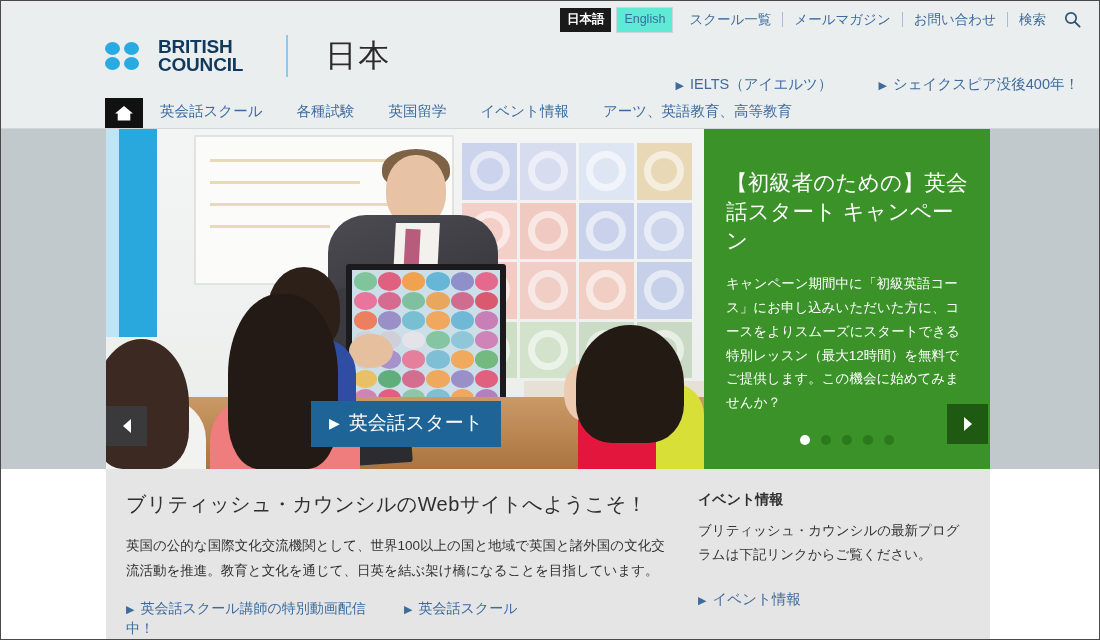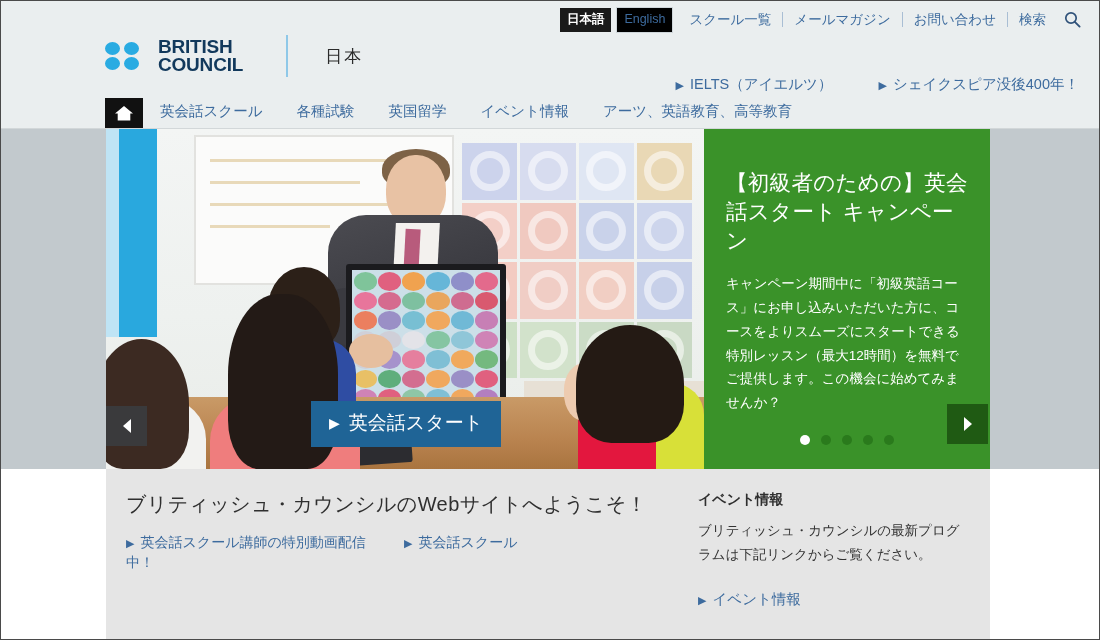--- a/index.html
+++ b/index.html
@@ -32,21 +32,21 @@
   }
   .lang-btn {
     font-size: 12.5px;
     line-height: 1;
     padding: 5px 7px 6px;
     margin-right: 5px;
     cursor: pointer;
     white-space: nowrap;
   }
   .lang-btn.active { background: #1a1a1a; color: #ffffff; font-weight: 600; }
-  .lang-btn.inactive { background: #000000; color: #3d6b9e; border: 1px solid #cfd6da; }
+  .lang-btn.inactive { background: #5eead4; color: #3d6b9e; border: 1px solid #cfd6da; }
   .util-link {
     color: #3d6b9e;
     text-decoration: none;
     padding: 0 11px;
     font-size: 13.5px;
     white-space: nowrap;
     cursor: pointer;
   }
   .util-sep { width: 1px; height: 15px; background: #a9bed4; }
   .search-icon-wrap {
@@ -74,21 +74,21 @@
     font-size: 19px;
     line-height: 0.94;
     letter-spacing: -0.2px;
     font-family: "Liberation Sans", sans-serif;
   }
   .logo-divider {
     width: 2px; height: 42px; background: #8fc8e8;
     margin: 0 26px 0 32px;
   }
   .logo-country {
-    font-size: 17px; color: #2b2b2b; letter-spacing: 2px;
+    font-size: 31px; color: #2b2b2b; letter-spacing: 2px;
   }
 
   .promo-row {
     position: absolute;
     right: 20px; top: 50px;
     display: flex; align-items: center; gap: 46px;
     font-size: 14.5px;
   }
   .promo-link { color: #3d6b9e; text-decoration: none; cursor: pointer; white-space: nowrap; margin-top: 24px; }
   .tri { color: #3d6b9e; font-size: 11px; margin-right: 6px; display:inline-block; }
@@ -428,20 +428,21 @@
       <svg width="14" height="16" viewBox="0 0 14 16">
           <path d="M3 1 L11 8 L3 15 Z" fill="#ffffff"></path>
         </svg>
     </div>
   </div>
 
   <div class="content-wrap">
     <div class="content">
       <div class="col-left">
         <div class="welcome-title">ブリティッシュ・カウンシルのWebサイトへようこそ！</div>
+        <div class="welcome-body">英国の公的な国際文化交流機関として、世界100以上の国と地域で英国と諸外国の文化交流活動を推進。教育と文化を通じて、日英を結ぶ架け橋になることを目指しています。</div>
         <div class="link-row">
           <a class="ftlink wrap"><span class="tri">▶</span><span>英会話スクール講師の特別動画配信中！</span></a>
           <a class="ftlink"><span class="tri">▶</span><span>英会話スクール</span></a>
         </div>
       </div>
       <div class="col-right">
         <div class="side-h">イベント情報</div>
         <div class="side-body">ブリティッシュ・カウンシルの最新プログラムは下記リンクからご覧ください。</div>
         <a class="side-link"><span class="tri">▶</span><span>イベント情報</span></a>
       </div>

